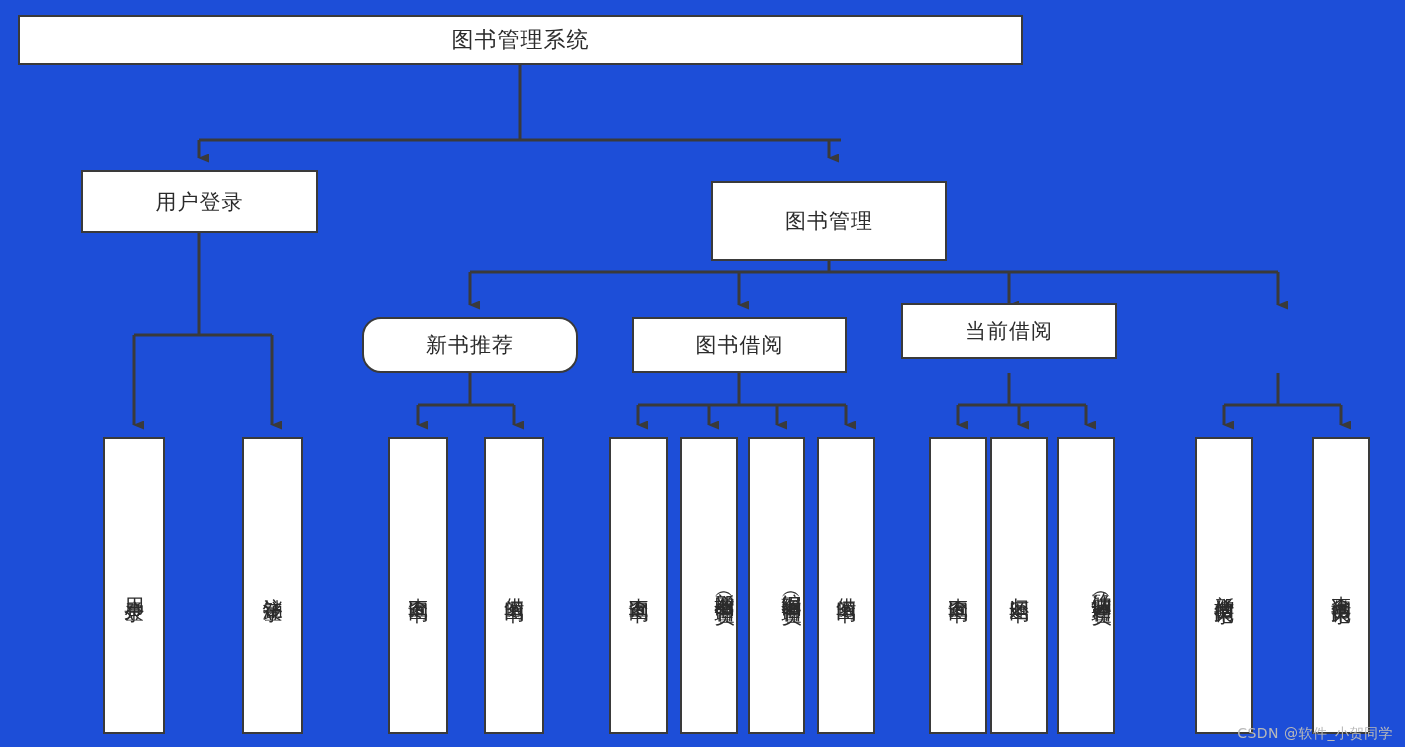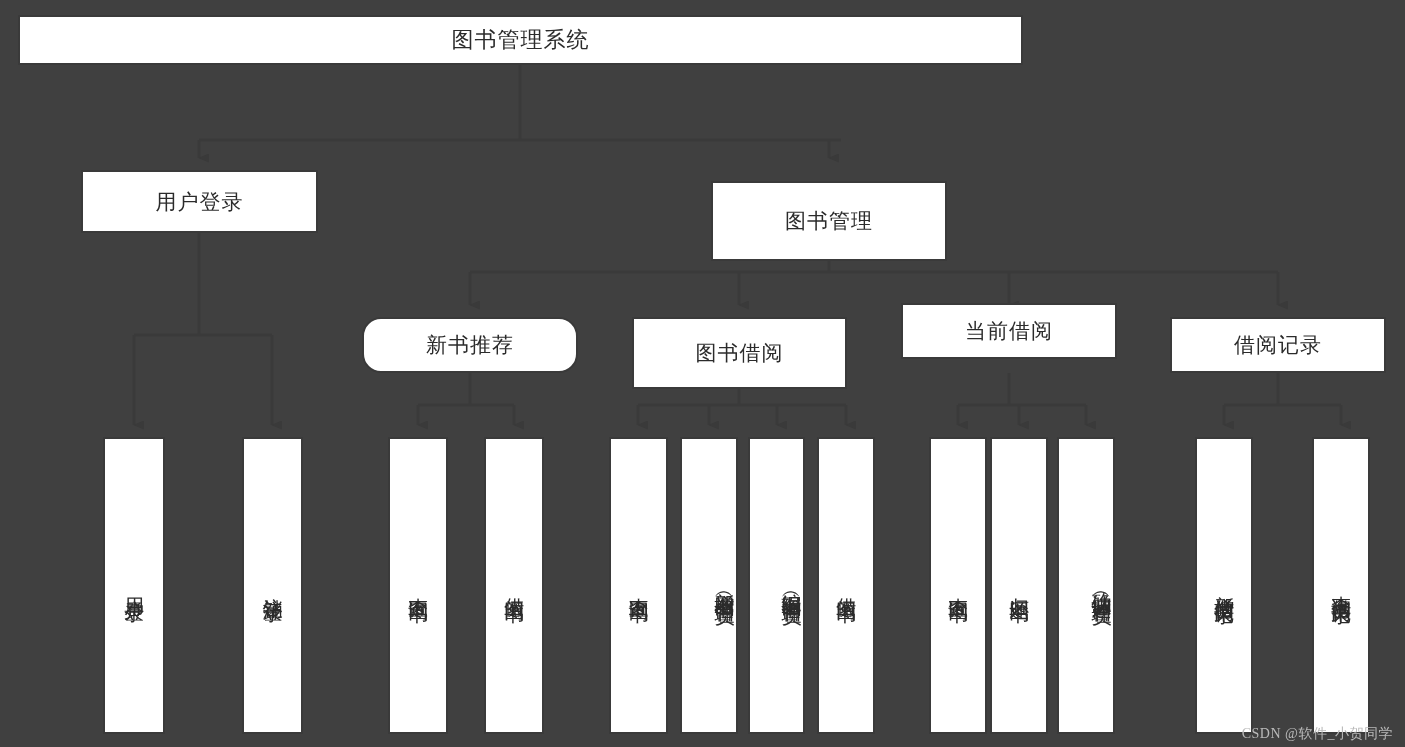--- a/index.html
+++ b/index.html
@@ -1,21 +1,21 @@
 <!DOCTYPE html>
 <html><head>
 <meta charset="utf-8">
 <style>
   html,body{margin:0;padding:0;}
   body{
     width:1405px;height:747px;background:#ffffff;
     font-family:"DejaVu Sans","Liberation Sans",sans-serif;
     overflow:hidden;
   }
-  #stage{position:relative;width:1405px;height:747px;background:#404040;font-family:Liberation Serif, serif;}
+  #stage{position:relative;width:1405px;height:747px;background:#1d4ed8;}
   svg#wires{position:absolute;left:0;top:0;width:1405px;height:747px;}
   .node{
     position:absolute;box-sizing:border-box;
     background:#ffffff;border:2px solid #3a3a3a;
     display:flex;align-items:center;justify-content:center;
     color:#2b2b2b;
   }
   .node.h{font-size:21px;letter-spacing:1px;}
   .node.v{
     writing-mode:vertical-rl;text-orientation:upright;
@@ -95,28 +95,25 @@
   <div class="node h" style="left:81px;top:170px;width:237px;height:63px;">
     <span>用户登录</span>
   </div>
   <div class="node h" style="left:711px;top:181px;width:236px;height:80px;">
     <span>图书管理</span>
   </div>
 
   <div class="node h" style="left:362px;top:317px;width:216px;height:56px;border-radius:19px;">
     <span>新书推荐</span>
   </div>
-  <div class="node h" style="left:632px;top:317px;width:215px;height:72px;text-align:right;">
+  <div class="node h" style="left:632px;top:317px;width:215px;height:56px;text-align:right;">
     <span>图书借阅</span>
   </div>
   <div class="node h" style="left:901px;top:303px;width:216px;height:56px;">
     <span>当前借阅</span>
-  </div>
-  <div class="node h" style="left:1170px;top:317px;width:216px;height:56px;">
-    <span>借阅记录</span>
   </div>
 
   <div class="node v" style="left:103px;top:437px;width:62px;height:297px;">
     <span class="vlabel">用户登录</span>
   </div>
   <div class="node v" style="left:242px;top:437px;width:61px;height:297px;">
     <span class="vlabel">注销登录</span>
   </div>
 
   <div class="node v" style="left:388px;top:437px;width:60px;height:297px;">

